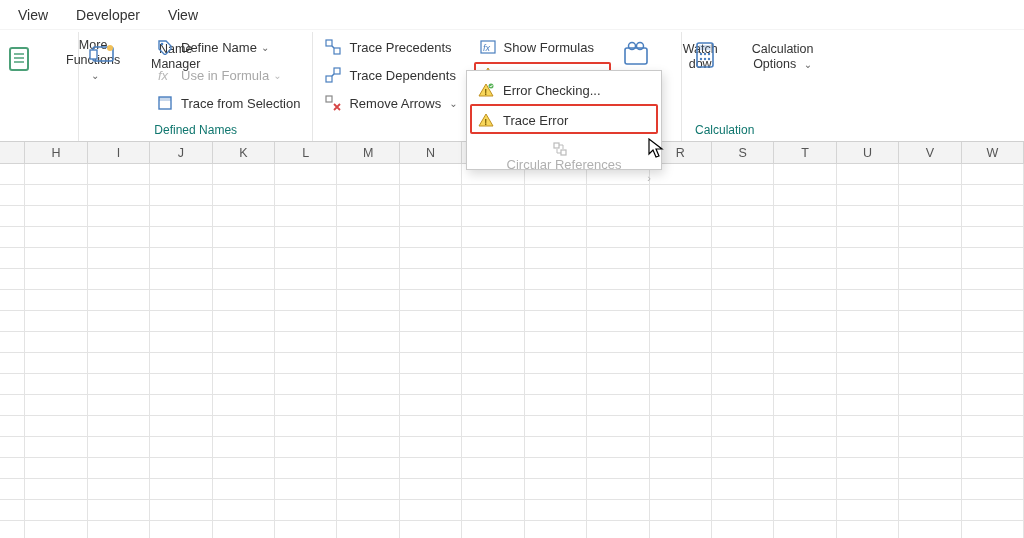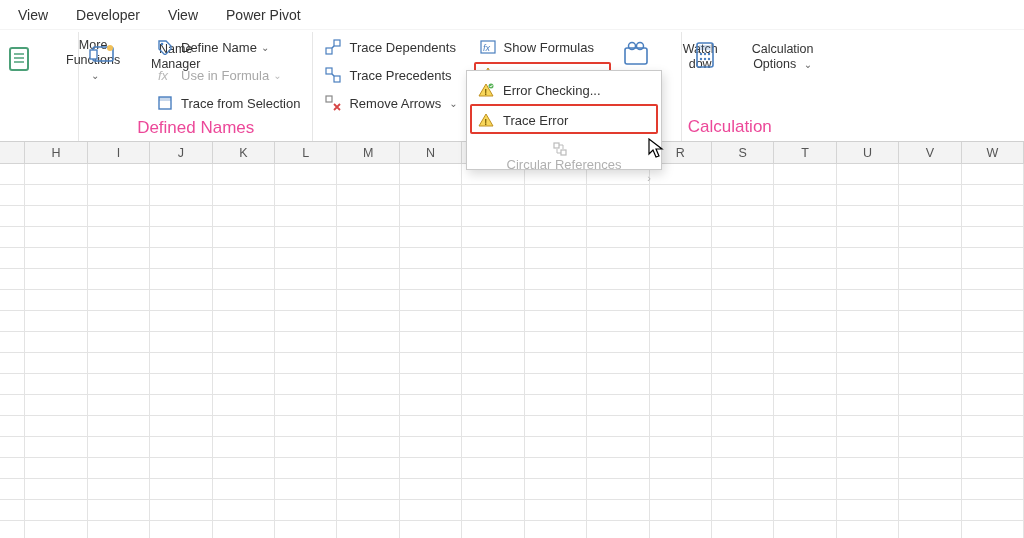--- a/index.html
+++ b/index.html
@@ -43,22 +43,22 @@
     position: relative;
   }
   .group-body {
     flex: 1;
     display: flex;
     align-items: flex-start;
     gap: 4px;
   }
   .group-label {
     text-align: center;
-    font-size: 17px;
-    color: #ec4899;
+    font-size: 12px;
+    color: #0f766e;
     padding: 2px 0 4px 0;
   }
   .big-btn {
     display: flex;
     flex-direction: row;
     align-items: center;
     justify-content: flex-start;
     width: 68px;
     padding: 4px 2px 2px 2px;
     cursor: default;
@@ -142,21 +142,20 @@
     pointer-events: none;
   }
 </style>
 </head>
 <body>
 
 <div class="menubar">
   <span>View</span>
   <span>Developer</span>
   <span>View</span>
-  <span>Power Pivot</span>
 </div>
 
 <div class="ribbon">
 
   <div class="group" style="padding-left:2px;">
     <div class="group-body">
       <div class="big-btn" style="width:70px;">
         <span class="ic">
           <svg width="30" height="30">
               <rect x="6" y="4" width="18" height="22" rx="2" fill="none" stroke="#4ca078" stroke-width="2"></rect>
@@ -216,36 +215,36 @@
     </div>
     <div class="group-label">Defined Names</div>
   </div>
 
   <div class="group">
     <div class="group-body">
       <div class="stack">
         <div class="small-btn">
           <span class="ic">
             <svg width="16" height="16">
+                <rect x="1" y="1" width="6" height="6" fill="none" stroke="#4a7fbf" stroke-width="1.2"></rect>
+                <rect x="9" y="9" width="6" height="6" fill="none" stroke="#4a7fbf" stroke-width="1.2"></rect>
+                <line x1="7" y1="7" x2="9" y2="9" stroke="#4a7fbf" stroke-width="1.4"></line>
+              </svg>
+          </span>
+          <span>Trace Precedents</span>
+        </div>
+        <div class="small-btn">
+          <span class="ic">
+            <svg width="16" height="16">
                 <rect x="1" y="9" width="6" height="6" fill="none" stroke="#4a7fbf" stroke-width="1.2"></rect>
                 <rect x="9" y="1" width="6" height="6" fill="none" stroke="#4a7fbf" stroke-width="1.2"></rect>
                 <line x1="7" y1="9" x2="9" y2="7" stroke="#4a7fbf" stroke-width="1.4"></line>
               </svg>
           </span>
           <span>Trace Dependents</span>
-        </div>
-        <div class="small-btn">
-          <span class="ic">
-            <svg width="16" height="16">
-                <rect x="1" y="1" width="6" height="6" fill="none" stroke="#4a7fbf" stroke-width="1.2"></rect>
-                <rect x="9" y="9" width="6" height="6" fill="none" stroke="#4a7fbf" stroke-width="1.2"></rect>
-                <line x1="7" y1="7" x2="9" y2="9" stroke="#4a7fbf" stroke-width="1.4"></line>
-              </svg>
-          </span>
-          <span>Trace Precedents</span>
         </div>
         <div class="small-btn">
           <span class="ic">
             <svg width="16" height="16">
                 <rect x="1" y="1" width="6" height="6" fill="none" stroke="#888" stroke-width="1.2"></rect>
                 <path d="M9 9 L15 15 M15 9 L9 15" stroke="#d64545" stroke-width="1.8"></path>
               </svg>
           </span>
           <span>Remove Arrows</span>
           <span class="chev" style="margin-left:8px;">⌄</span>

